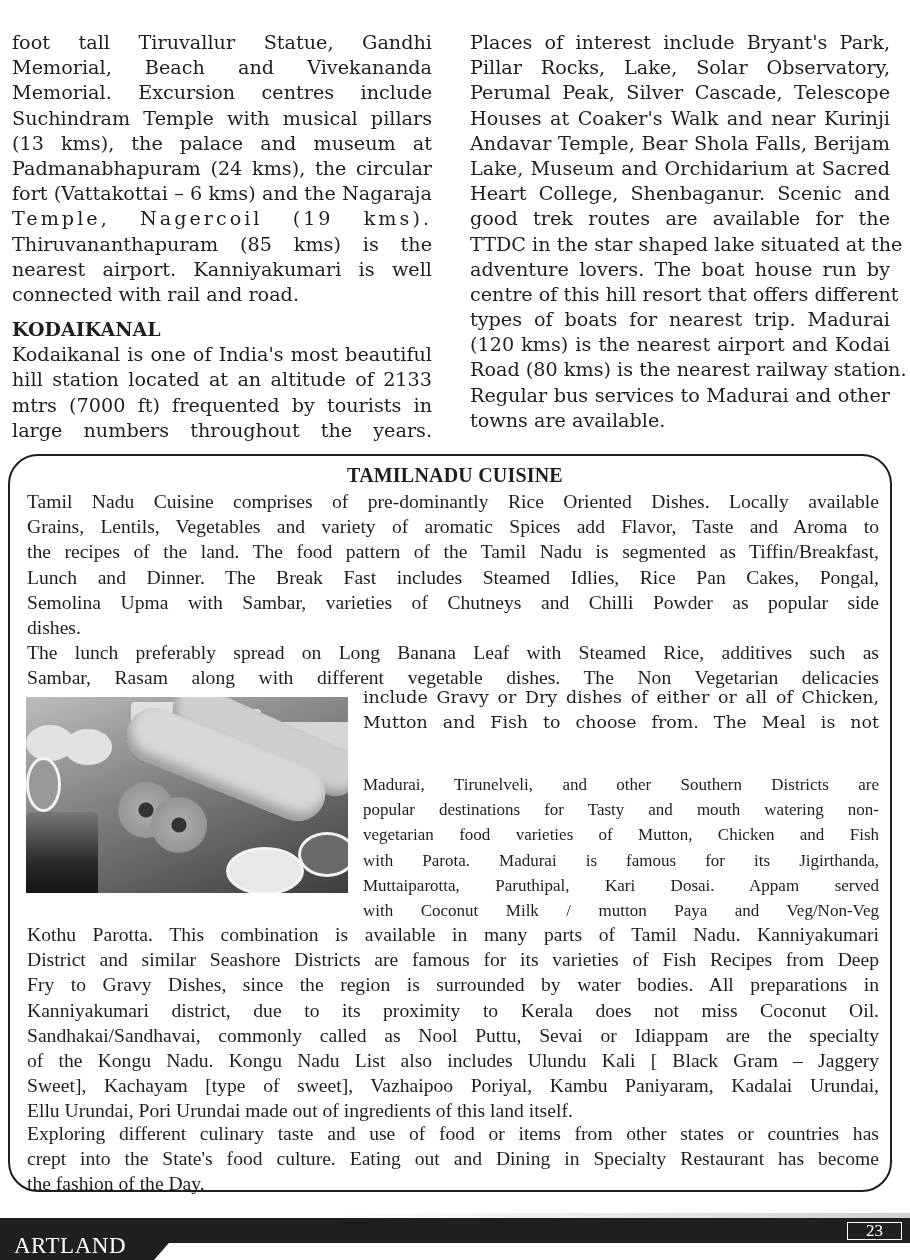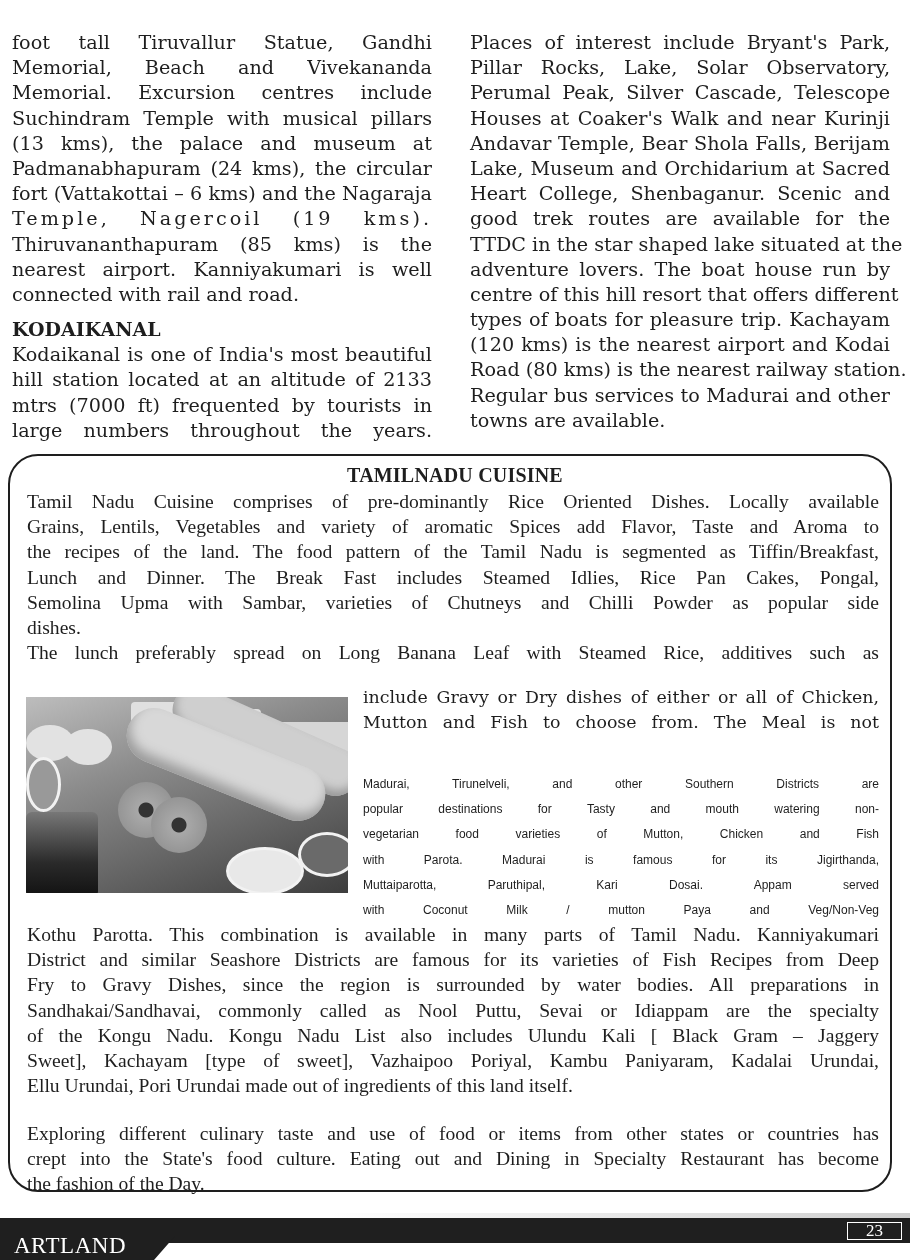--- a/index.html
+++ b/index.html
@@ -13,21 +13,21 @@
   .heading { display: block; font-family: "DejaVu Serif", "Liberation Serif", serif; font-weight: bold; font-size: 19px; margin-top: 10px; height: 25.2px; line-height: 25.2px; }
 
   
   .box { position: absolute; left: 8px; top: 454px; width: 884px; height: 738px; border: 2.5px solid #1e1e1e; border-radius: 30px; box-sizing: border-box; }
   .box-title { position: absolute; top: 462px; left: 0; width: 910px; text-align: center; font-family: "Liberation Serif", serif; font-weight: bold; font-size: 20px; line-height: 26px; letter-spacing: 0.2px; }
   .cz { position: absolute; font-family: "Liberation Serif", serif; font-size: 19.6px; line-height: 25.2px; color: #1e1e1e; }
   .cz .line { height: 25.2px; }
   .cz-a { left: 27px; top: 489px; width: 852px; }
   .cz-b { left: 27px; top: 640px; width: 852px; }
   .cz-c { left: 363px; top: 685px; width: 516px; font-family: "DejaVu Serif", serif; font-size: 17.4px; }
-  .cz-d { left: 363px; top: 772px; width: 516px; font-family: Liberation Sans, sans-serif; font-size: 12px; }
+  .cz-d { left: 363px; top: 772px; width: 516px; font-family: Liberation Serif, serif; font-size: 17px; }
   .cz-e { left: 27px; top: 922px; width: 852px; }
   .cz-f { left: 27px; top: 1121px; width: 852px; }
 
   .photo { position: absolute; left: 26px; top: 697px; width: 322px; height: 196px; background: linear-gradient(160deg, #bdbdbd 0%, #8c8c8c 35%, #6e6e6e 60%, #3d3d3d 100%); overflow: hidden; }
   .photo .dosa1 { position: absolute; left: 95px; top: 40px; width: 210px; height: 55px; background: #d8d8d8; border-radius: 28px; transform: rotate(22deg); box-shadow: inset 0 -8px 12px #9a9a9a; }
   .photo .dosa2 { position: absolute; left: 140px; top: 20px; width: 200px; height: 48px; background: #cfcfcf; border-radius: 24px; transform: rotate(24deg); box-shadow: inset 0 -6px 10px #999; }
   .photo .vada { position: absolute; width: 56px; height: 56px; border-radius: 50%; background: radial-gradient(circle, #333 0 7px, #a8a8a8 8px, #8a8a8a 100%); }
   .photo .idli { position: absolute; width: 48px; height: 36px; border-radius: 50%; background: #e2e2e2; }
   .photo .bowl { position: absolute; border-radius: 50%; background: #e8e8e8; border: 3px solid #f2f2f2; box-sizing: border-box; }
   .photo .glass { position: absolute; left: 0; top: 115px; width: 72px; height: 85px; background: linear-gradient(180deg, #777 0%, #2a2a2a 60%, #111 100%); border-radius: 6px; }
@@ -67,41 +67,42 @@
   <span class="line">Pillar Rocks, Lake, Solar Observatory,</span>
   <span class="line">Perumal Peak, Silver Cascade, Telescope</span>
   <span class="line">Houses at Coaker's Walk and near Kurinji</span>
   <span class="line">Andavar Temple, Bear Shola Falls, Berijam</span>
   <span class="line">Lake, Museum and Orchidarium at Sacred</span>
   <span class="line">Heart College, Shenbaganur. Scenic and</span>
   <span class="line">good trek routes are available for the</span>
   <span class="line">TTDC in the star shaped lake situated at the</span>
   <span class="line">adventure lovers. The boat house run by</span>
   <span class="line">centre of this hill resort that offers different</span>
-  <span class="line">types of boats for pleasure trip. Kachayam</span>
+  <span class="line">types of boats for nearest trip. Madurai</span>
   <span class="line">(120 kms) is the nearest airport and Kodai</span>
   <span class="line">Road (80 kms) is the nearest railway station.</span>
   <span class="line">Regular bus services to Madurai and other</span>
   <span class="line last">towns are available.</span>
 </div>
 
 <div class="box"></div>
 <div class="box-title">TAMILNADU CUISINE</div>
 
 <div class="cz cz-a">
   <span class="line">Tamil Nadu Cuisine comprises of pre-dominantly Rice Oriented Dishes. Locally available</span>
   <span class="line">Grains, Lentils, Vegetables and variety of aromatic Spices add Flavor, Taste and Aroma to</span>
   <span class="line">the recipes of the land. The food pattern of the Tamil Nadu is segmented as Tiffin/Breakfast,</span>
   <span class="line">Lunch and Dinner. The Break Fast includes Steamed Idlies, Rice Pan Cakes,  Pongal,</span>
   <span class="line">Semolina Upma with Sambar, varieties of Chutneys and Chilli Powder as popular side</span>
   <span class="line last">dishes.</span>
 </div>
 
 <div class="cz cz-b">
   <span class="line">The lunch preferably spread on Long Banana Leaf with Steamed Rice, additives such as</span>
+  <span class="line">Sambar, Rasam along with different vegetable dishes. The Non Vegetarian delicacies</span>
 </div>
 
 <div class="photo" title="Dosa, vada, idli and chutneys on a plate">
   <div class="tray" style="left:105px;top:5px;width:60px;height:30px;"></div>
   <div class="tray" style="left:170px;top:12px;width:65px;height:28px;"></div>
   <div class="tray" style="left:245px;top:25px;width:80px;height:55px;background:#d6d6d6;"></div>
   <div class="idli" style="left:0;top:28px;"></div>
   <div class="idli" style="left:38px;top:32px;"></div>
   <div class="dosa2"></div>
   <div class="dosa1"></div>
@@ -124,20 +125,21 @@
   <span class="line">vegetarian food varieties of Mutton, Chicken and Fish</span>
   <span class="line">with Parota. Madurai is famous for its Jigirthanda,</span>
   <span class="line">Muttaiparotta, Paruthipal, Kari Dosai. Appam served</span>
   <span class="line">with Coconut Milk / mutton Paya and Veg/Non-Veg</span>
 </div>
 
 <div class="cz cz-e">
   <span class="line">Kothu Parotta. This combination is available in many parts of Tamil Nadu. Kanniyakumari</span>
   <span class="line">District and similar Seashore Districts are famous for its varieties of Fish Recipes from Deep</span>
   <span class="line">Fry to Gravy Dishes, since the region is surrounded by water bodies. All preparations in</span>
+  <span class="line">Kanniyakumari district, due to its proximity to Kerala does not miss Coconut Oil.</span>
   <span class="line">Sandhakai/Sandhavai, commonly called as Nool Puttu, Sevai or Idiappam are the specialty</span>
   <span class="line">of the Kongu Nadu. Kongu Nadu List also includes Ulundu Kali [ Black Gram – Jaggery</span>
   <span class="line">Sweet], Kachayam [type of sweet], Vazhaipoo Poriyal, Kambu Paniyaram, Kadalai Urundai,</span>
   <span class="line last">Ellu Urundai, Pori Urundai made out of ingredients of this land itself.</span>
 </div>
 
 <div class="cz cz-f">
   <span class="line">Exploring different culinary taste and use of food or items from other states or countries has</span>
   <span class="line">crept into the State's food culture. Eating out and Dining in Specialty Restaurant has become</span>
   <span class="line last">the fashion of the Day.</span>

